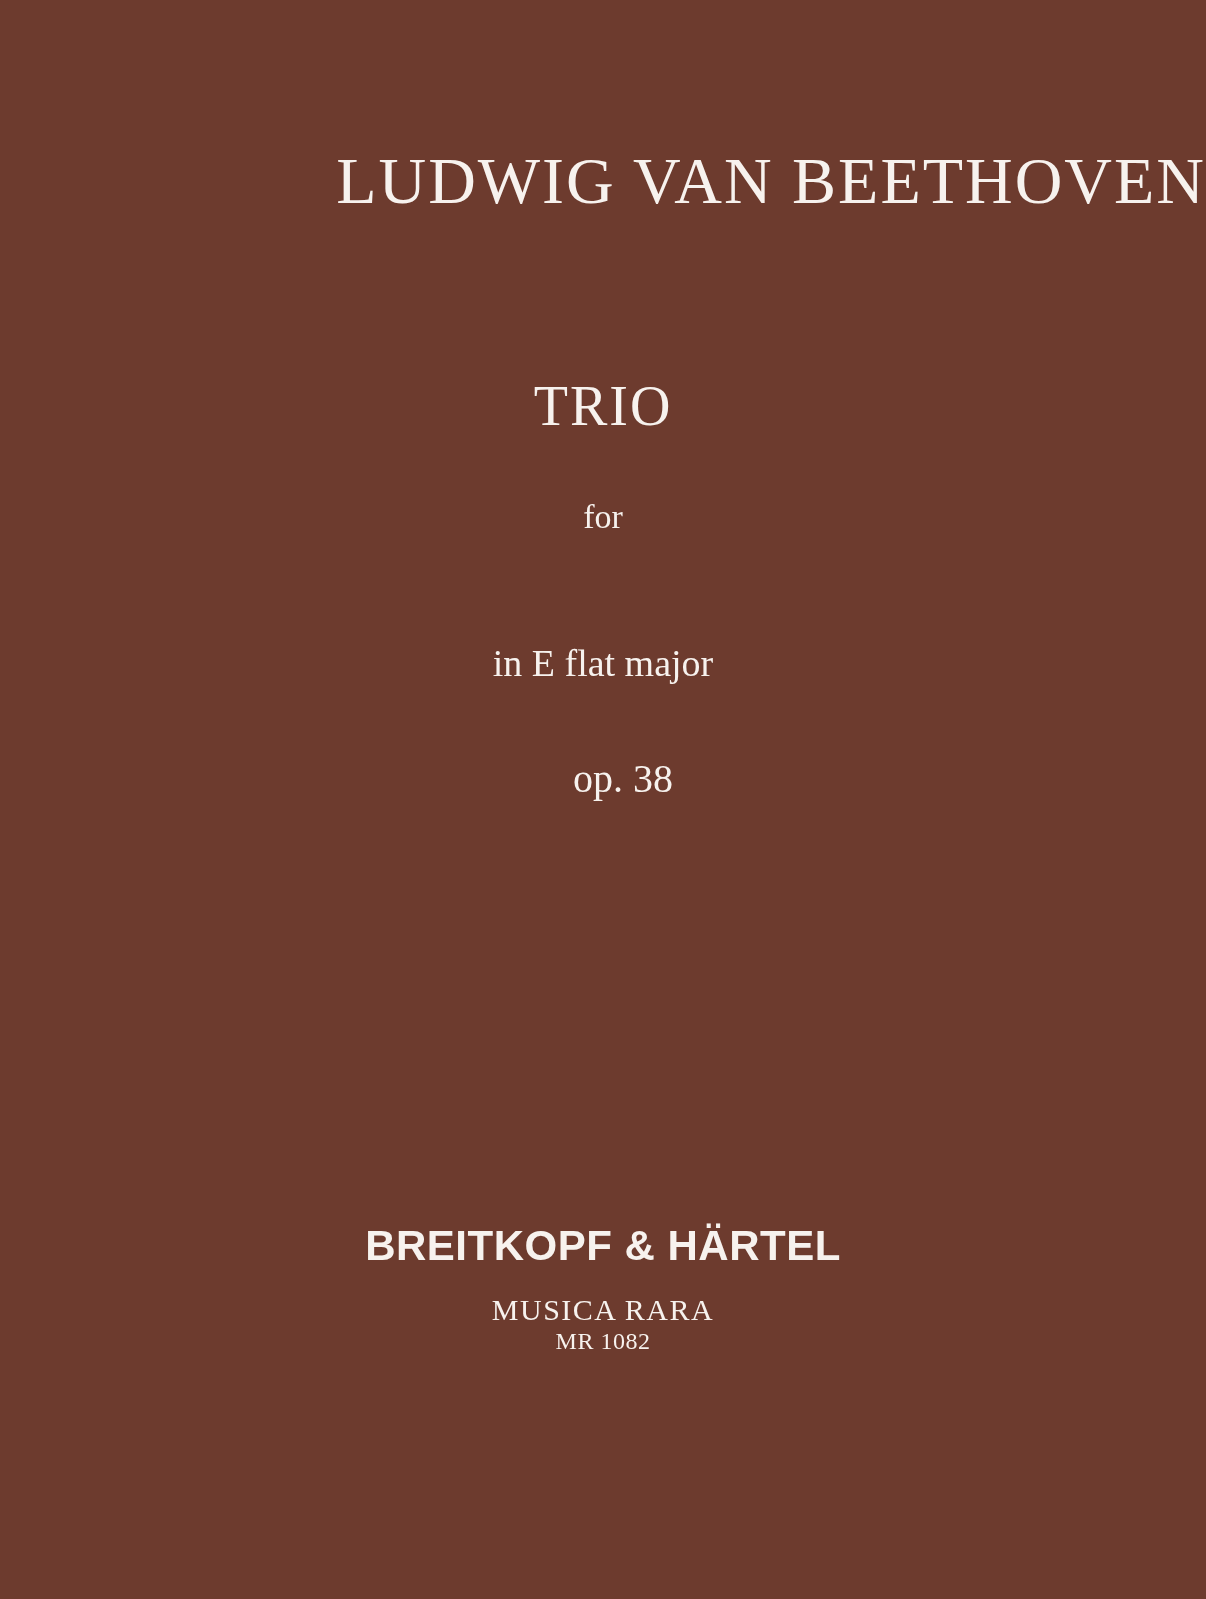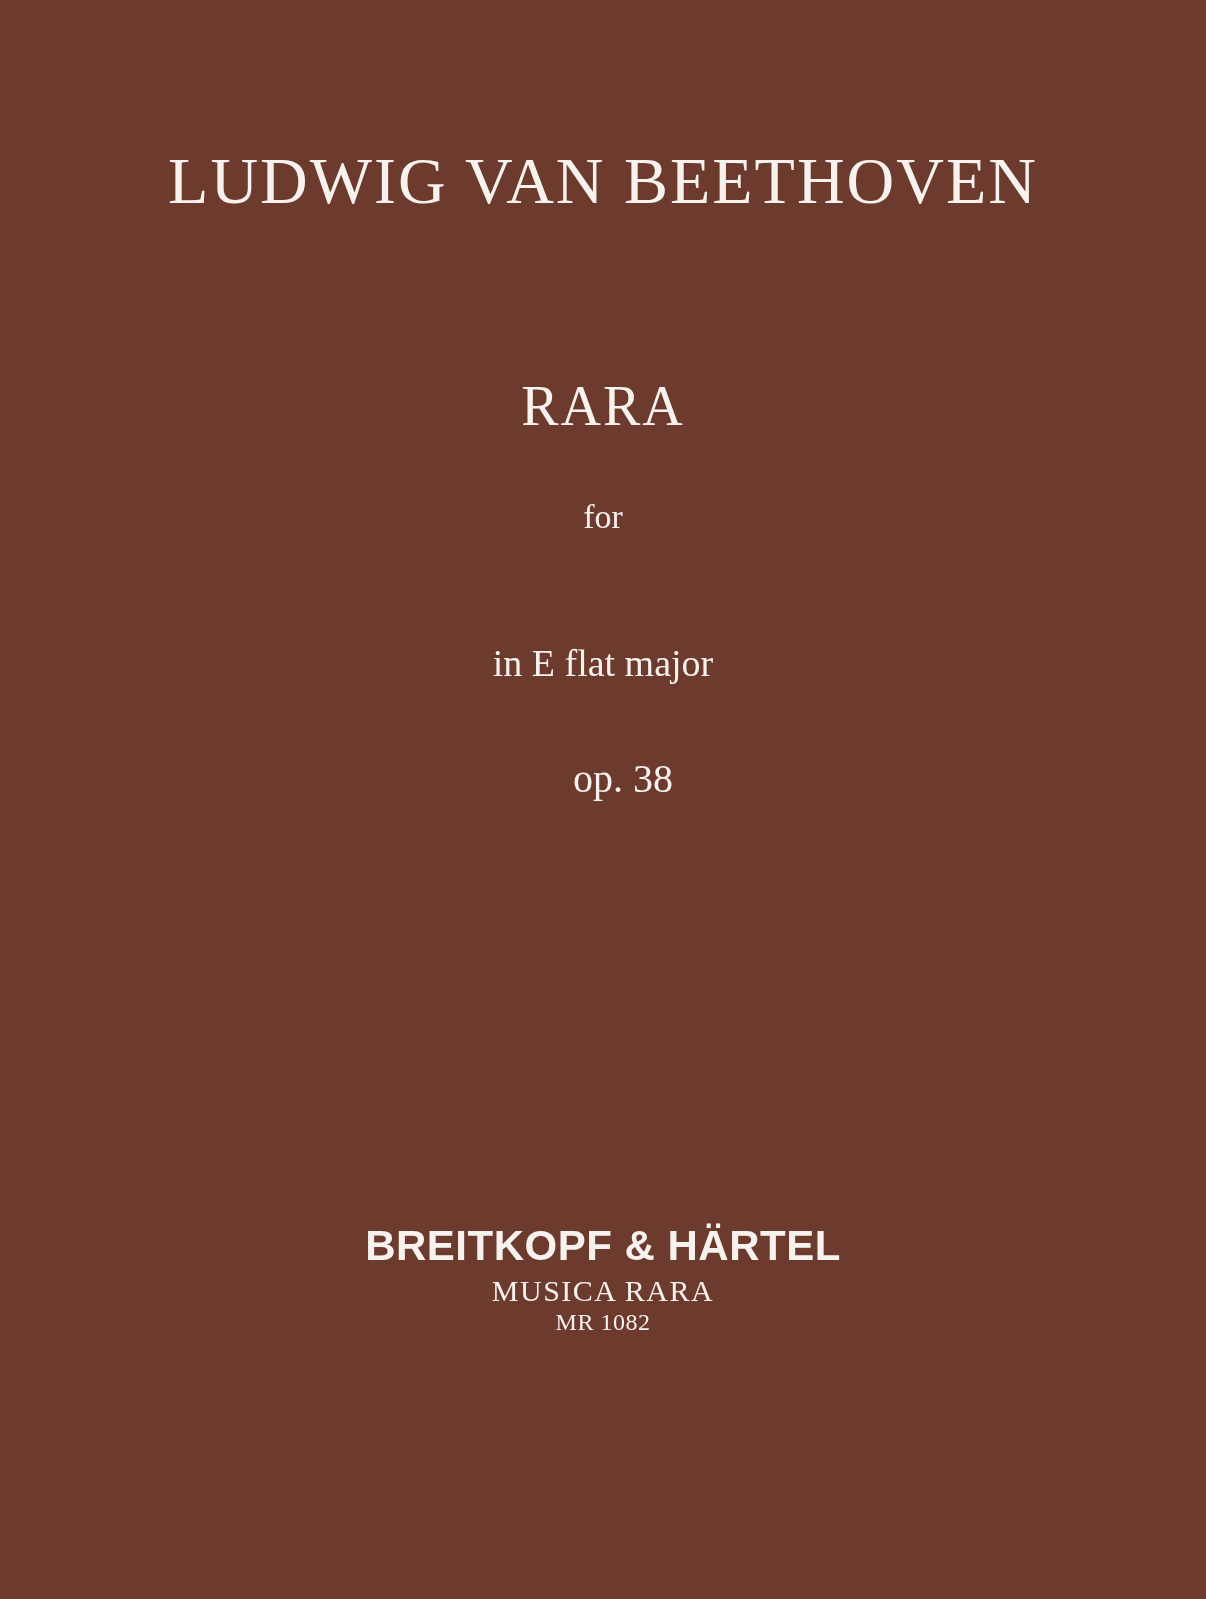--- a/index.html
+++ b/index.html
@@ -18,21 +18,21 @@
     position: relative;
     width: 1206px;
     height: 1599px;
     box-sizing: border-box;
   }
   .composer {
     position: absolute;
     top: 148px;
     left: 0;
     width: 100%;
-    text-align: center;
+    text-align: right;
     font-size: 66px;
     letter-spacing: 2px;
     line-height: 1;
     font-weight: 400;
     white-space: nowrap;
   }
   .work-title {
     position: absolute;
     top: 378px;
     left: 0;
@@ -94,38 +94,38 @@
     line-height: 1.15;
   }
   .publisher-cities {
     font-size: 24px;
     margin-top: 10px;
     letter-spacing: 0.5px;
     line-height: 1.15;
   }
   .imprint {
     font-size: 30px;
-    margin-top: 4px;
+    margin-top: 23px;
     letter-spacing: 1.5px;
     line-height: 1.15;
   }
   .plate-number {
     font-size: 24px;
     letter-spacing: 0.5px;
     line-height: 1.15;
   }
 </style>
 </head>
 <body>
 
 <div class="page">
 
   <div class="composer">LUDWIG VAN BEETHOVEN</div>
 
-  <div class="work-title">RARA</div>
+  <div class="work-title">TRIO</div>
 
   <div class="for-word">for</div>
 
 
   <div class="key">in E flat major</div>
 
   <div class="opus">op. 38</div>
 
   <div class="publisher-block">
     <div class="publisher-name">BREITKOPF &amp; HÄRTEL</div>

